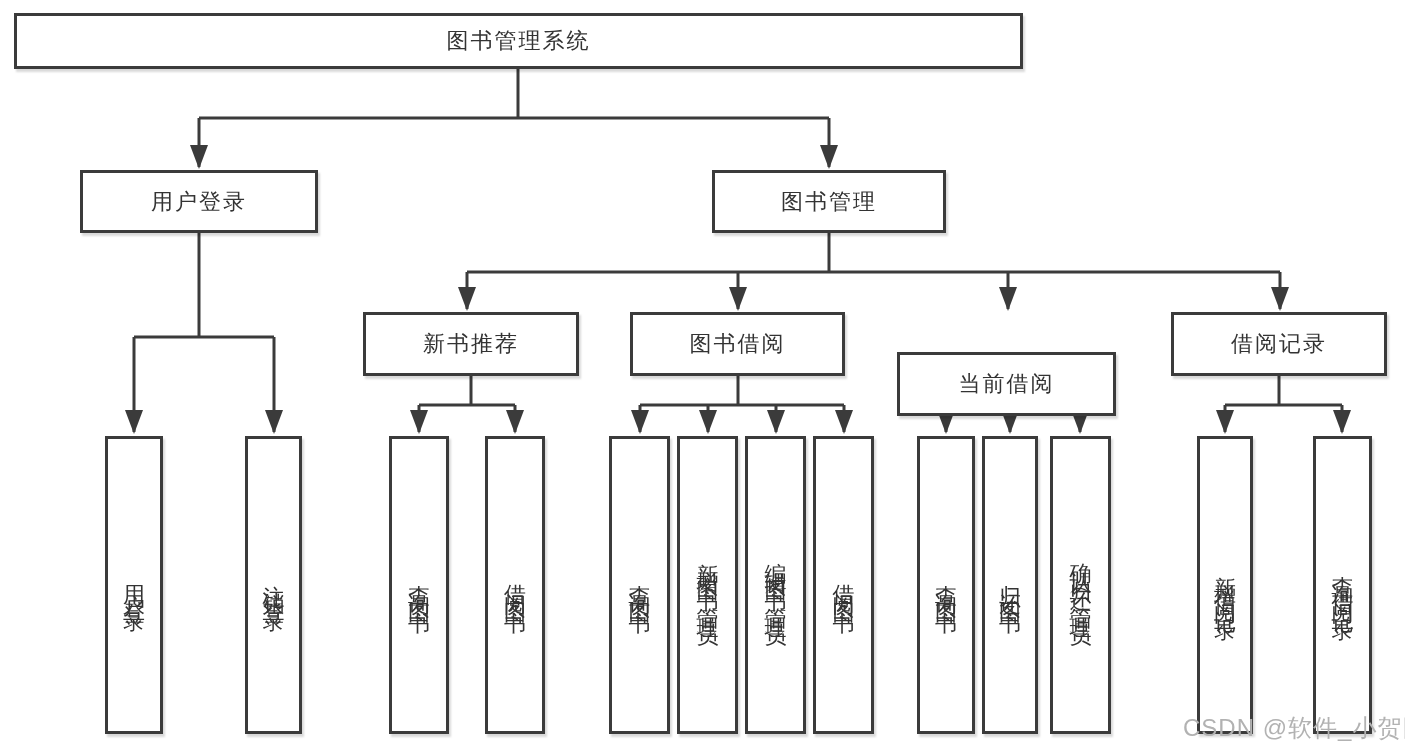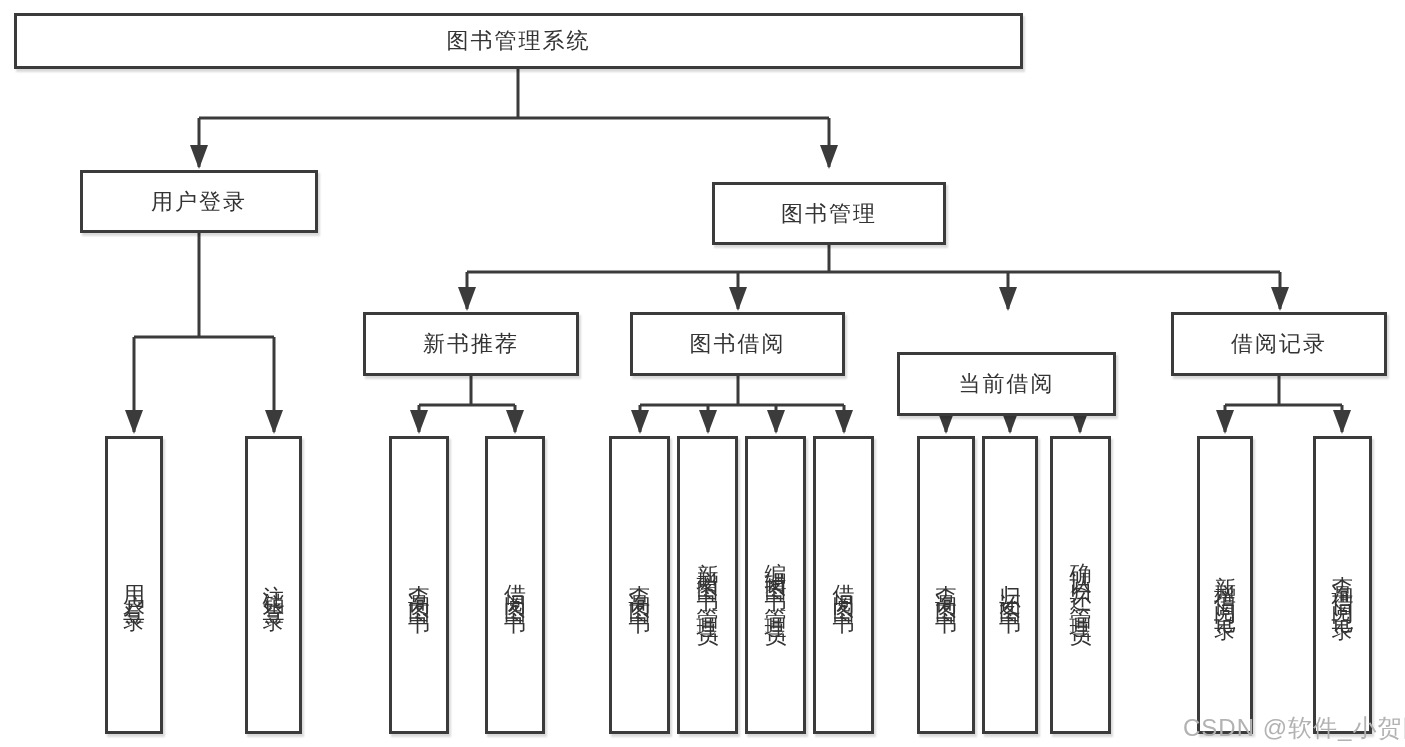--- a/index.html
+++ b/index.html
@@ -79,21 +79,21 @@
     </g>
   </svg>
 
   <div class="box" style="left:14px;top:13px;width:1009px;height:56px;">
     <span class="hlabel">图书管理系统</span>
   </div>
 
   <div class="box" style="left:80px;top:170px;width:238px;height:63px;">
     <span class="hlabel">用户登录</span>
   </div>
-  <div class="box" style="left:712px;top:182px;width:234px;height:63px;">
+  <div class="box" style="left:712px;top:170px;width:234px;height:63px;">
     <span class="hlabel">图书管理</span>
   </div>
 
   <div class="box" style="left:630px;top:312px;width:215px;height:64px;">
     <span class="hlabel">图书借阅</span>
   </div>
   <div class="box" style="left:363px;top:312px;width:216px;height:64px;">
     <span class="hlabel">新书推荐</span>
   </div>
   <div class="box" style="left:897px;top:312px;width:219px;height:64px;margin-top:40px;">

